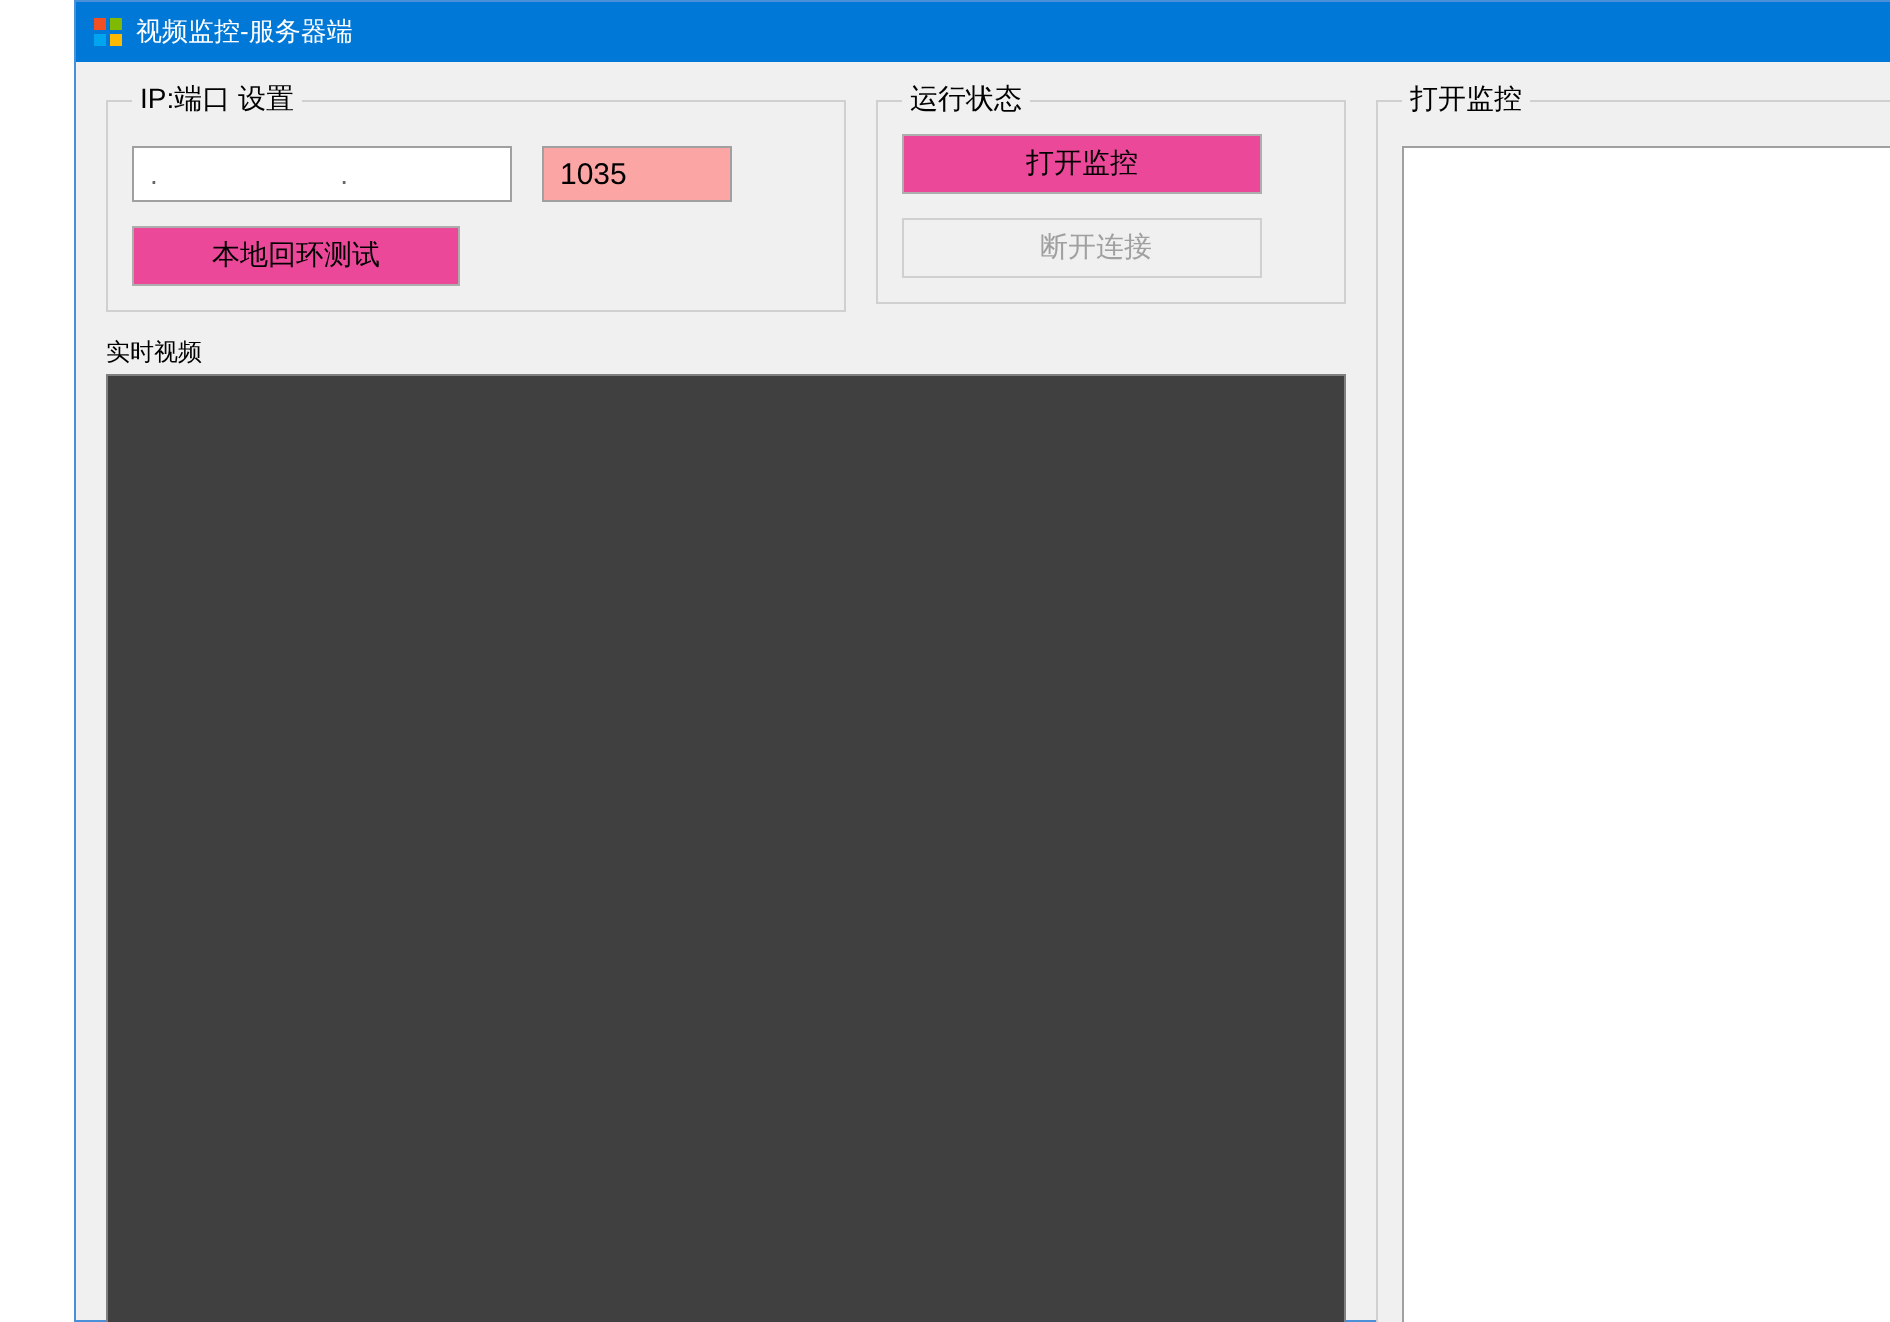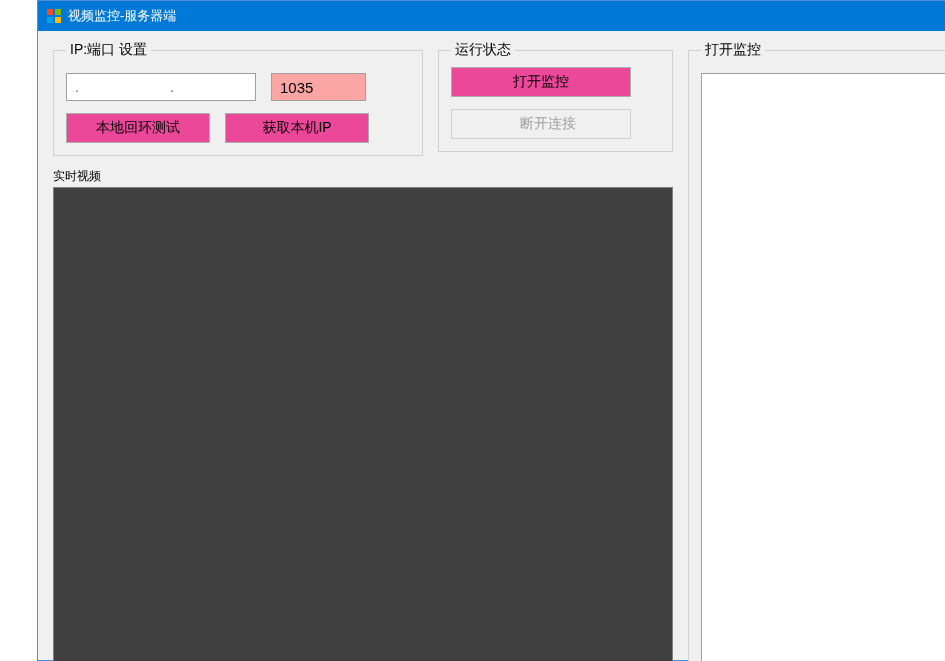--- a/index.html
+++ b/index.html
@@ -124,21 +124,21 @@
     .btn {
       height: 30px;
       border: 1px solid #adadad;
       background: #ec4899;
       font-size: 14px;
       font-family: inherit;
       cursor: pointer;
       padding: 0 10px;
     }
     .btn-half {
-      width: 144px;
+      width: 164px;
     }
     .btn-full {
       width: 180px;
       display: block;
     }
     .btn-disabled {
       color: #a0a0a0;
       background: #f0f0f0;
       cursor: default;
       border-color: #d0d0d0;
@@ -222,21 +222,20 @@
       <div class="top-row">
 
         <fieldset class="ip-port-group">
           <legend>IP:端口 设置</legend>
           <div class="row">
             <input type="text" class="ip-input" value=".       .       ." style="">
             <input type="text" class="port-input" value="1035" style="">
           </div>
           <div class="row">
             <button class="btn btn-half">本地回环测试</button>
-            <button class="btn btn-half">获取本机IP</button>
           </div>
         </fieldset>
 
         <fieldset class="connect-group">
           <legend>运行状态</legend>
           <button class="btn btn-full">打开监控</button>
           <button class="btn btn-full btn-disabled">断开连接</button>
         </fieldset>
 
       </div>

